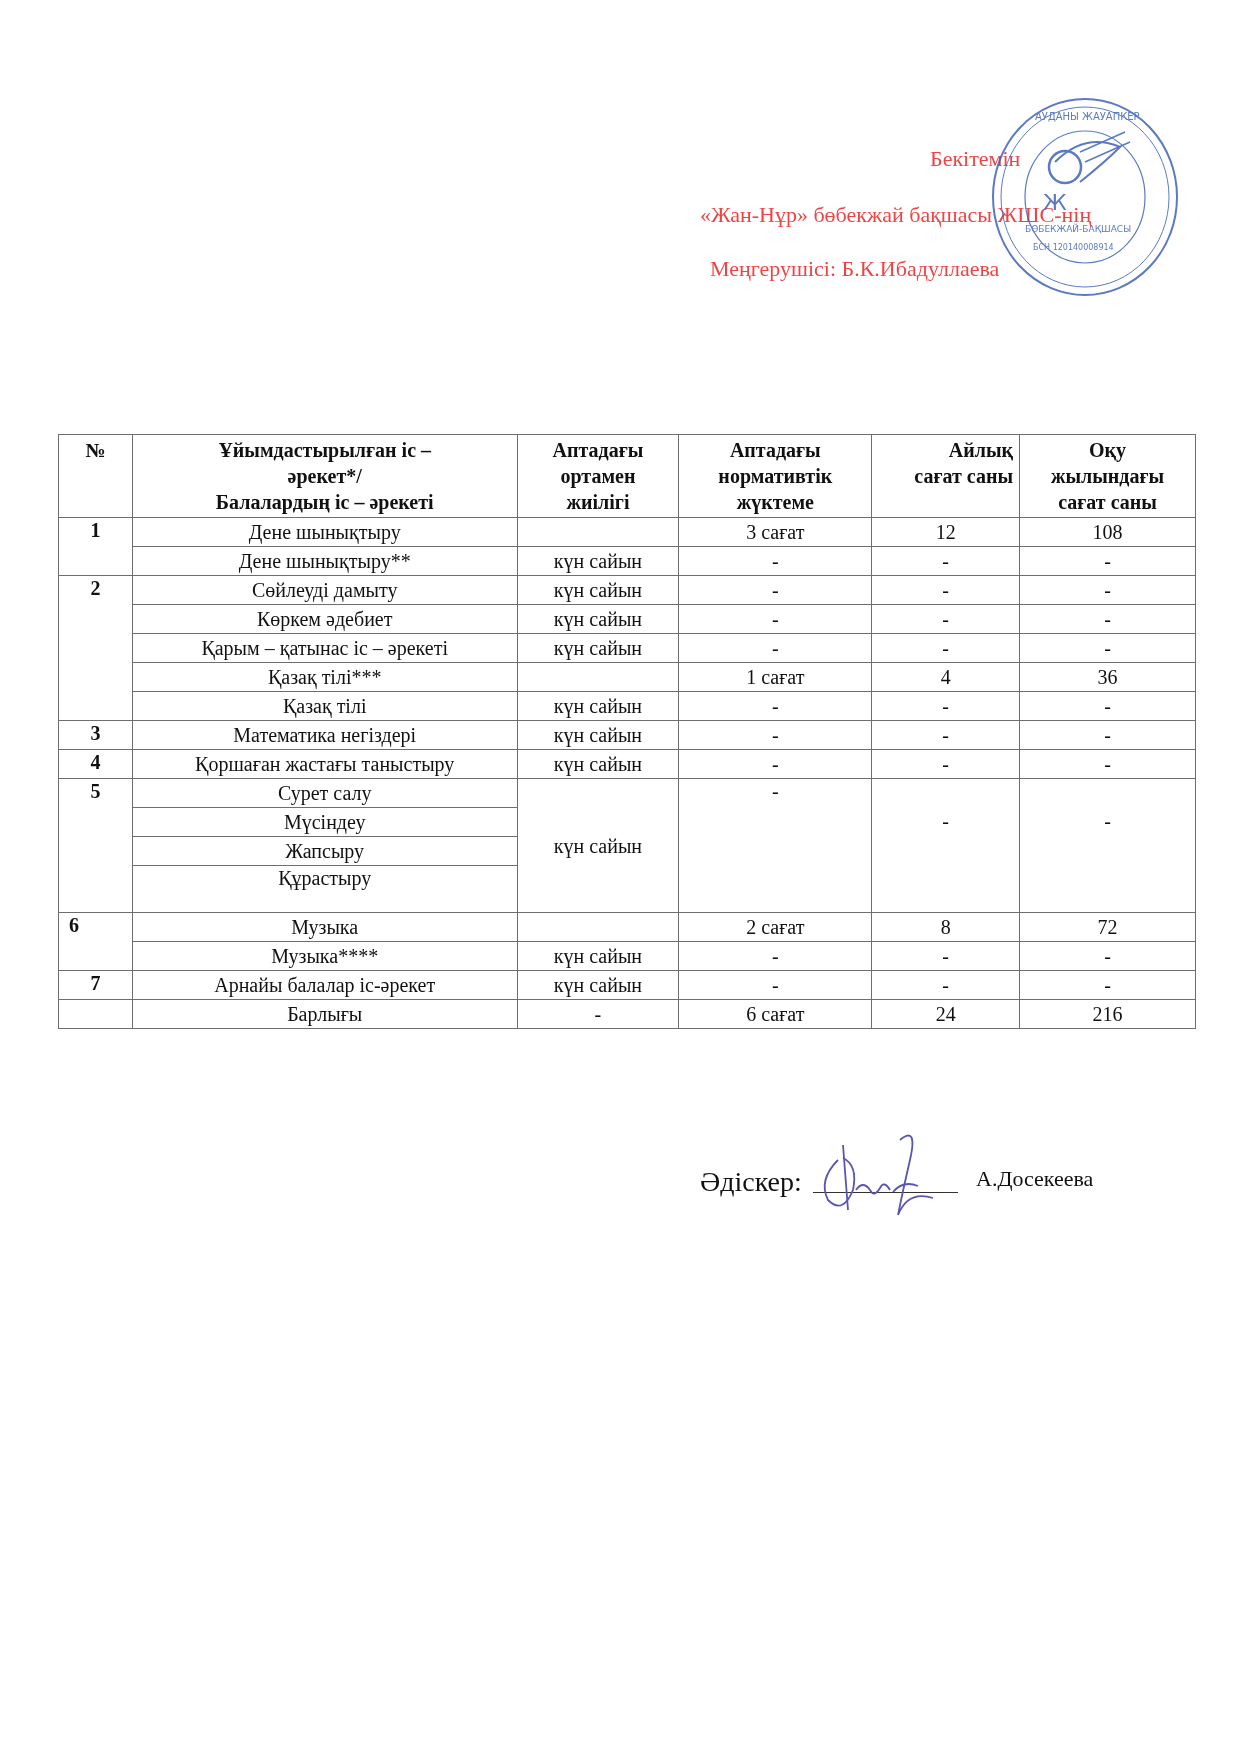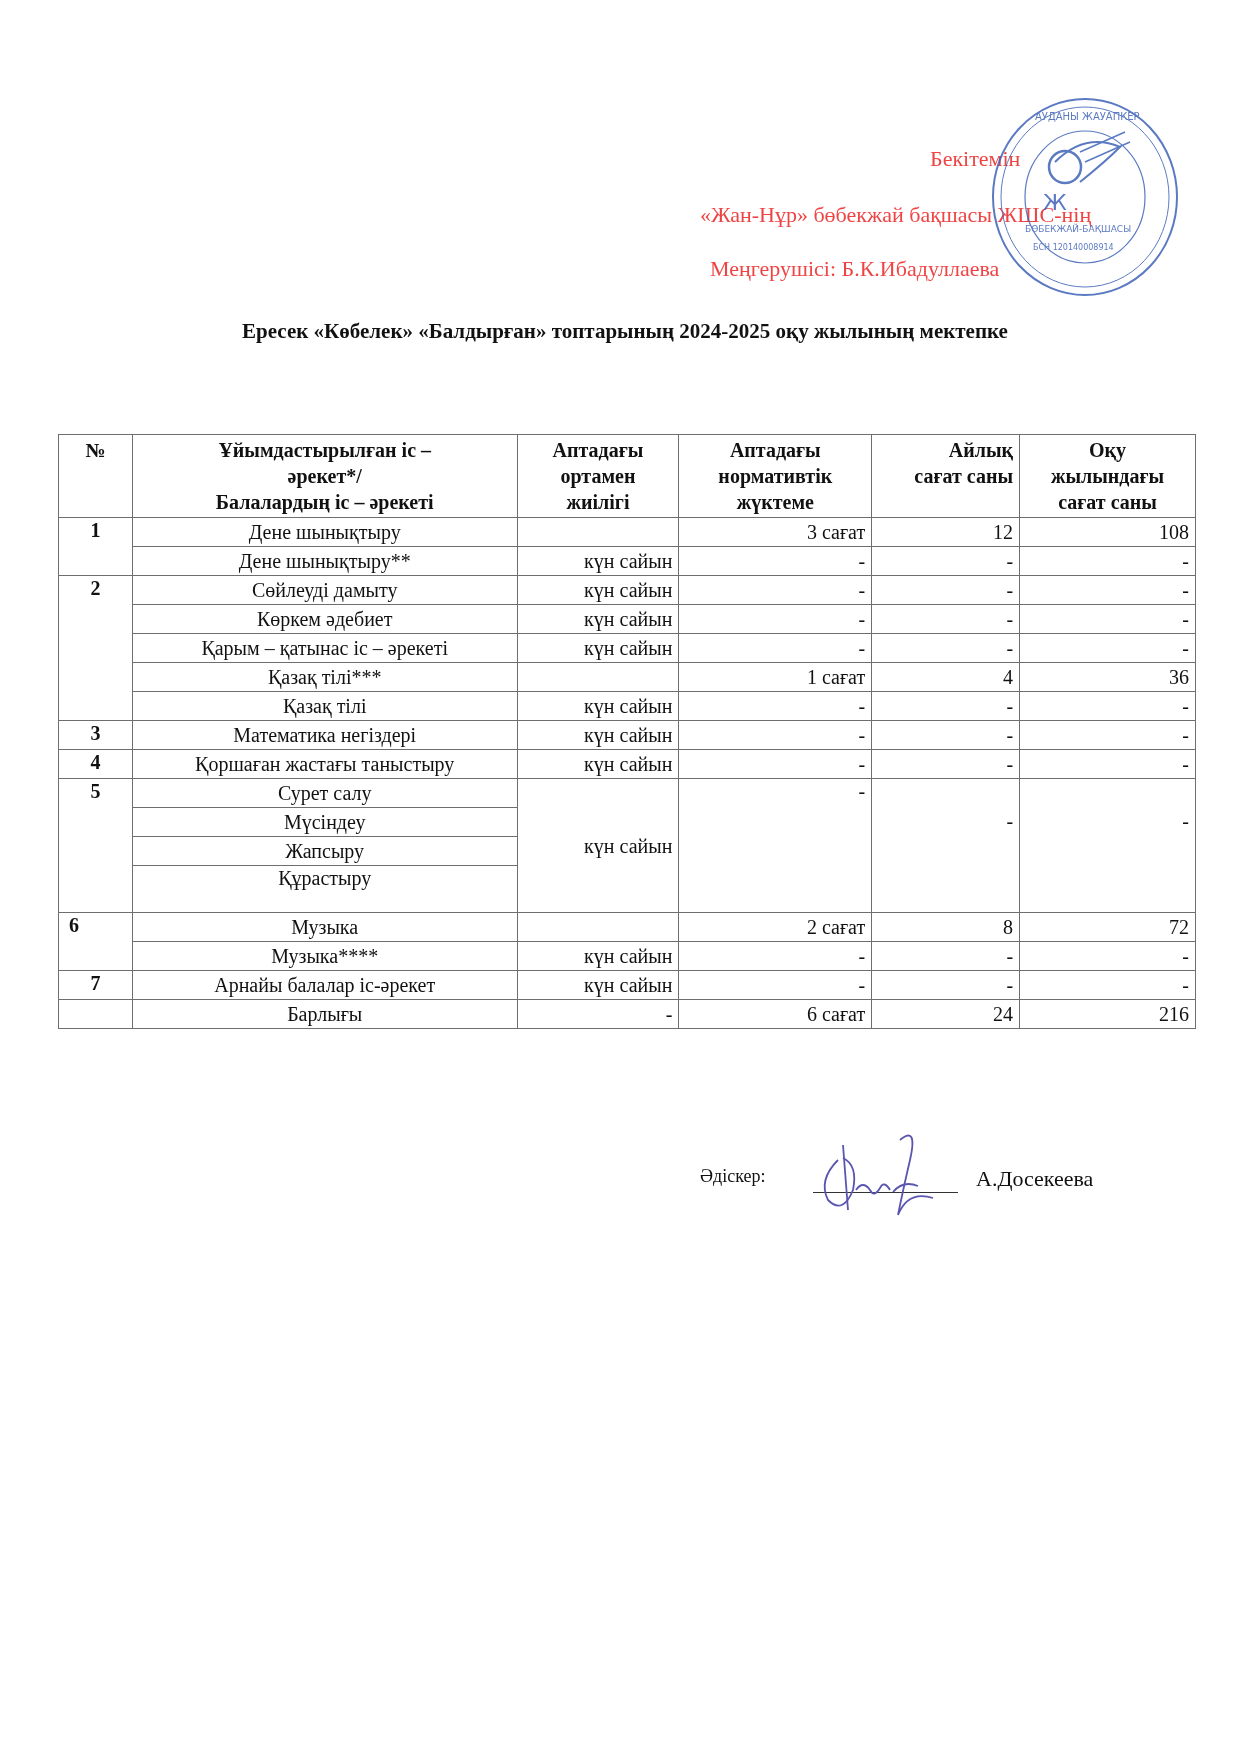--- a/index.html
+++ b/index.html
@@ -23,28 +23,28 @@
   }
   table.plan th, table.plan td {
     border: 1.5px solid #6e6e6e; padding: 0 6px; height: 28px; line-height: 24px;
   }
   table.plan th {
     font-weight: bold; font-size: 20px; line-height: 26px; vertical-align: top;
     padding-top: 2px; height: 80px; text-align: center;
   }
   table.plan th.left { text-align: right; }
   table.plan td.num { font-weight: bold; text-align: center; vertical-align: top; }
-  table.plan td.c { text-align: right; }
+  table.plan td.c { text-align: center; }
   table.plan td.name { text-align: center; }
   table.plan td.top { vertical-align: top; }
   col.c1 { width: 74px; } col.c2 { width: 385px; } col.c3 { width: 162px; }
   col.c4 { width: 193px; } col.c5 { width: 148px; } col.c6 { width: 176px; }
   .tall-last { height: 46px !important; vertical-align: top; }
   .signature { position: absolute; left: 700px; top: 1160px; width: 480px; height: 60px; }
-  .signature .label { position: absolute; left: 0; top: 6px; font-size: 18px; }
+  .signature .label { position: absolute; left: 0; top: 6px; font-size: 28px; }
   .signature .sigline { position: absolute; left: 113px; top: 32px; width: 145px; border-bottom: 1.5px solid #333; }
   .signature .sig { position: absolute; left: 108px; top: -40px; width: 160px; height: 110px; }
   .signature .name { position: absolute; left: 276px; top: 6px; font-size: 22px; }
 </style>
 </head>
 <body>
 
 <div class="approval">
   <div class="line l1">Бекітемін</div>
   <div class="line l2">«Жан-Нұр» бөбекжай бақшасы ЖШС-нің</div>
@@ -62,21 +62,20 @@
   </g>
   <g fill="#3f63b8" font-family="DejaVu Sans, sans-serif">
     <text x="58" y="118" font-size="22">Ж</text>
     <text x="40" y="140" font-size="9">БӨБЕКЖАЙ-БАҚШАСЫ</text>
     <text x="48" y="158" font-size="8">БСН 120140008914</text>
     <text x="50" y="28" font-size="10">АУДАНЫ ЖАУАПКЕР</text>
   </g>
 </svg>
 
 <div class="title">
-  <div>Ересек «Көбелек» «Балдырған» топтарының  2024-2025 оқу жылының мектепке</div>
 </div>
 
 <table class="plan">
   <colgroup>
     <col class="c1">
       <col class="c2">
       <col class="c3">
       <col class="c4">
       <col class="c5">
       <col class="c6">

